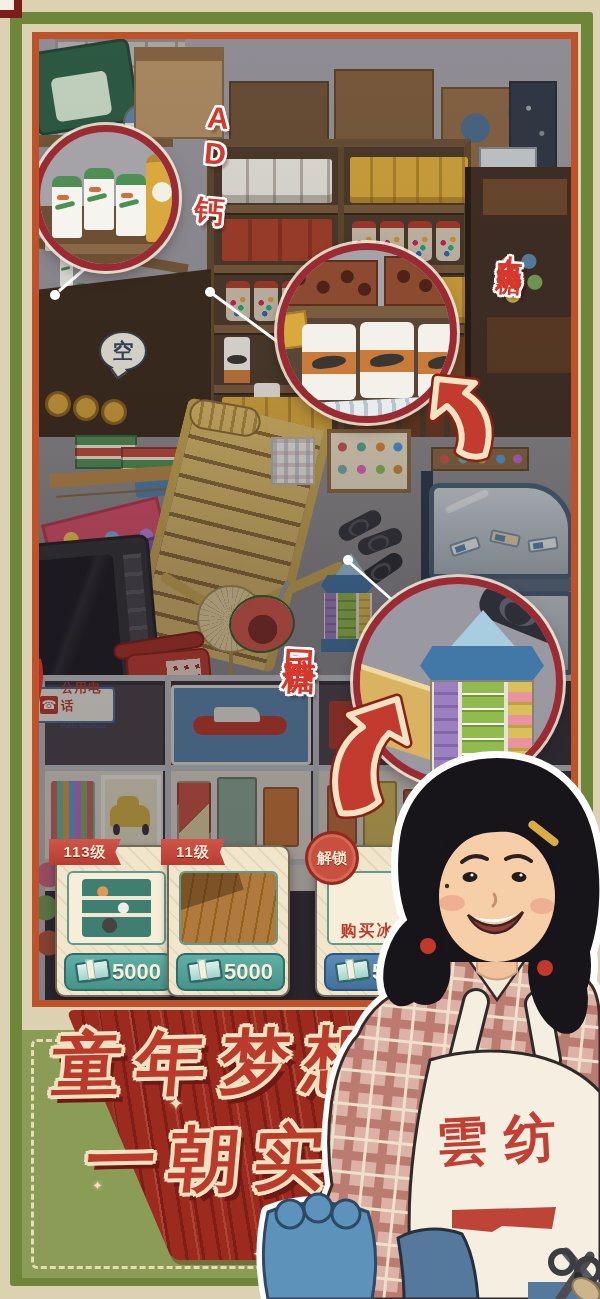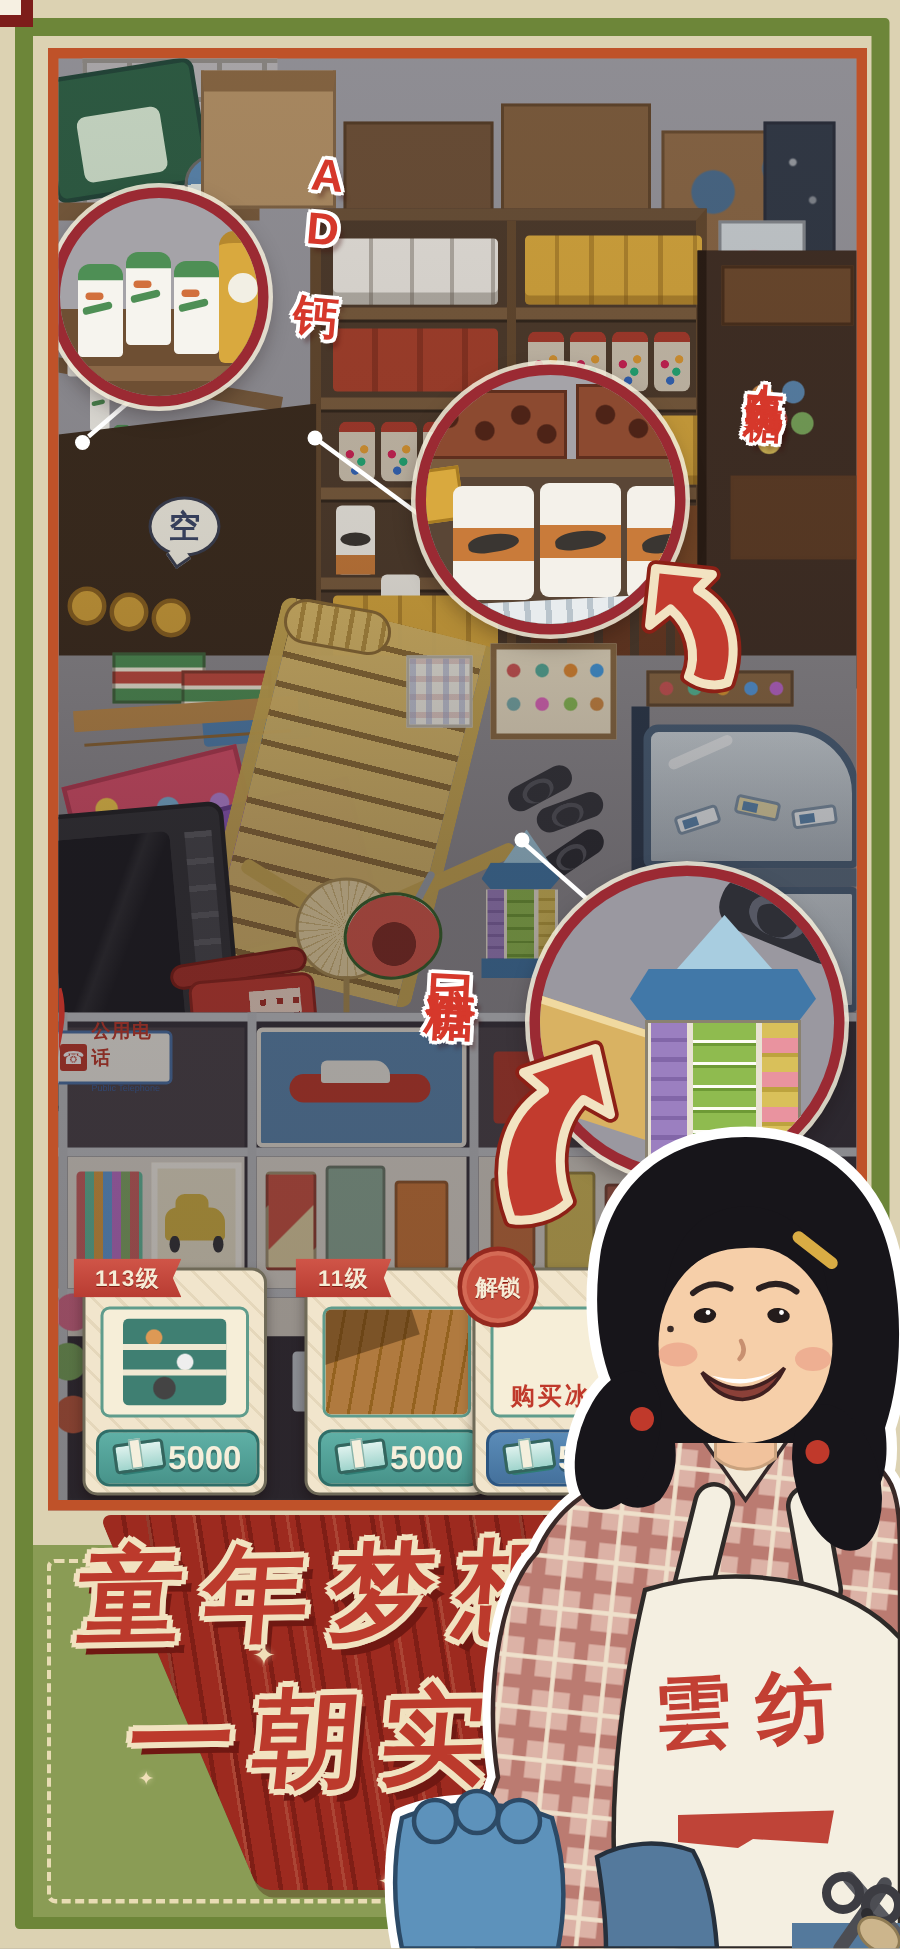--- a/index.html
+++ b/index.html
@@ -426,21 +426,21 @@
       <div class="ribbon">
           <span>113级</span>
         </div>
       <div class="pricebar teal">
         <span class="money">
             <span class="strap"></span>
           </span>
         <span class="val">5000</span>
       </div>
     </div>
-    <div class="card" style="left:164px;text-align:center;">
+    <div class="card" style="left:128px;text-align:center;">
       <div class="img">
           <div class="img-planks"></div>
         </div>
       <div class="ribbon" style="width:64px;">
           <span>11级</span>
         </div>
       <div class="pricebar teal">
         <span class="money">
             <span class="strap"></span>
           </span>

